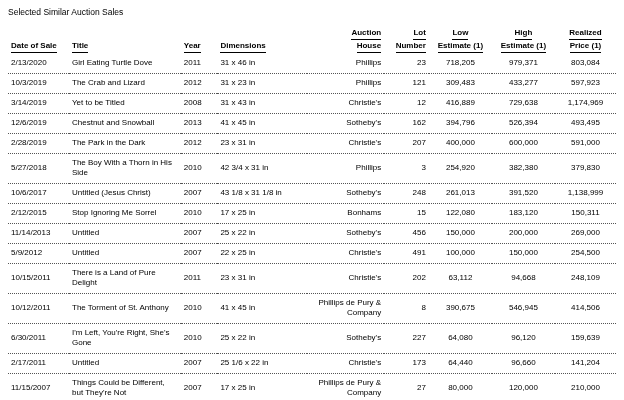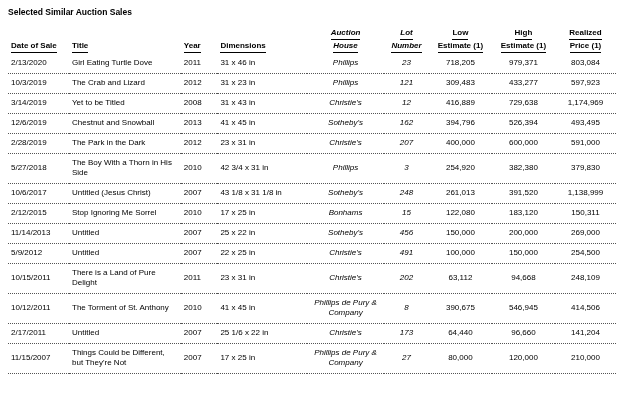--- a/index.html
+++ b/index.html
@@ -11,21 +11,21 @@
     height: 400px;
     overflow: hidden;
     font-family: "Liberation Sans", sans-serif;
     color: #000000;
   }
   .page {
     padding: 5px 8px 4px 8px;
   }
   .doc-title {
     font-size: 8.5px;
-    font-weight: bold;
+    font-weight: normal;
     margin: 2px 0 11px 0;
   }
   table.sales {
     width: 100%;
     border-collapse: collapse;
     table-layout: fixed;
     font-size: 8px;
     line-height: 1.25;
   }
   th, td { padding: 0 3px; }
@@ -34,21 +34,21 @@
     font-weight: bold;
     padding-bottom: 0;
   }
   td {
     vertical-align: middle;
     padding-top: 4px;
     padding-bottom: 5px;
   }
   tbody tr { border-bottom: 1px dotted #555; }
   .col-left   { text-align: left; }
-  .col-center { text-align: center; font-style: italic; }
+  .col-center { text-align: right; }
   .col-right  { text-align: center; }
   .hl {
     display: inline-block;
     border-bottom: 1px solid #000;
     padding-bottom: 1px;
     margin-bottom: 1px;
   }
   
   th:nth-child(1), td:nth-child(1) { width: 60px; }
   th:nth-child(2), td:nth-child(2) { width: 110px; }
@@ -230,20 +230,31 @@
           <td class="col-left">The Torment of St. Anthony</td>
           <td class="col-left">2010</td>
           <td class="col-left">41 x 45 in</td>
           <td class="col-center">Phillips de Pury &amp; Company</td>
           <td class="col-center">8</td>
           <td class="col-right">390,675</td>
           <td class="col-right">546,945</td>
           <td class="col-right">414,506</td>
         </tr>
         <tr>
+          <td class="col-left">6/30/2011</td>
+          <td class="col-left">I'm Left, You're Right, She's Gone</td>
+          <td class="col-left">2010</td>
+          <td class="col-left">25 x 22 in</td>
+          <td class="col-center">Sotheby's</td>
+          <td class="col-center">227</td>
+          <td class="col-right">64,080</td>
+          <td class="col-right">96,120</td>
+          <td class="col-right">159,639</td>
+        </tr>
+        <tr>
           <td class="col-left">2/17/2011</td>
           <td class="col-left">Untitled</td>
           <td class="col-left">2007</td>
           <td class="col-left">25 1/6 x 22 in</td>
           <td class="col-center">Christie's</td>
           <td class="col-center">173</td>
           <td class="col-right">64,440</td>
           <td class="col-right">96,660</td>
           <td class="col-right">141,204</td>
         </tr>

